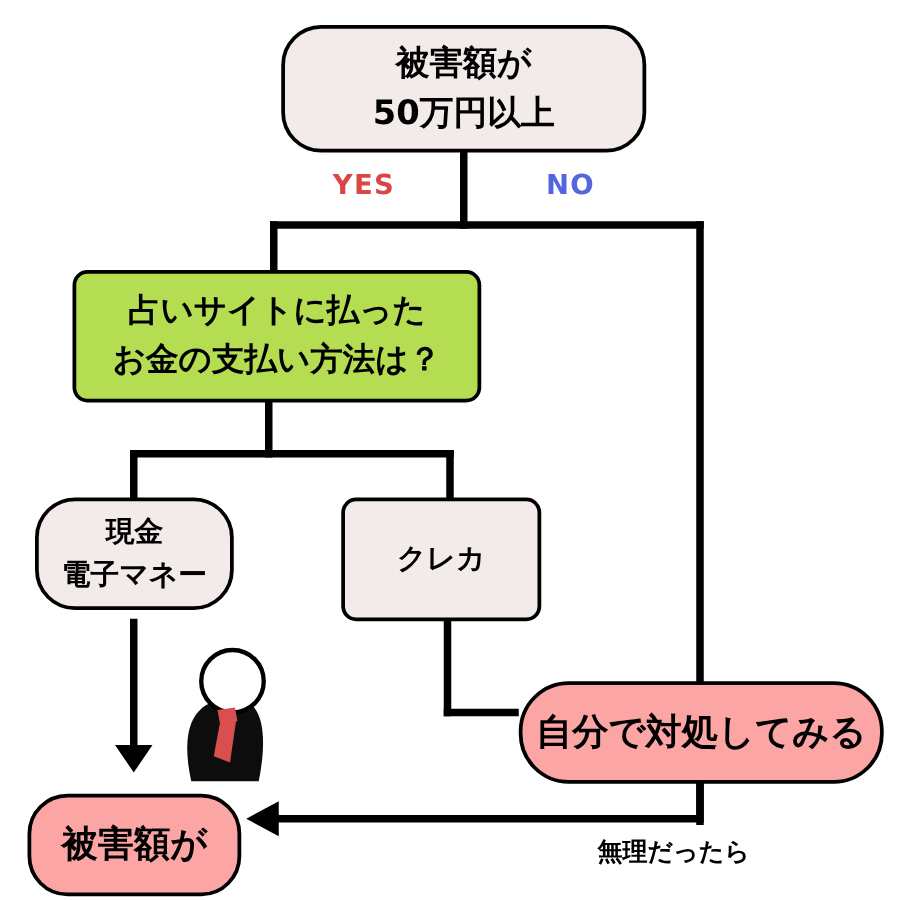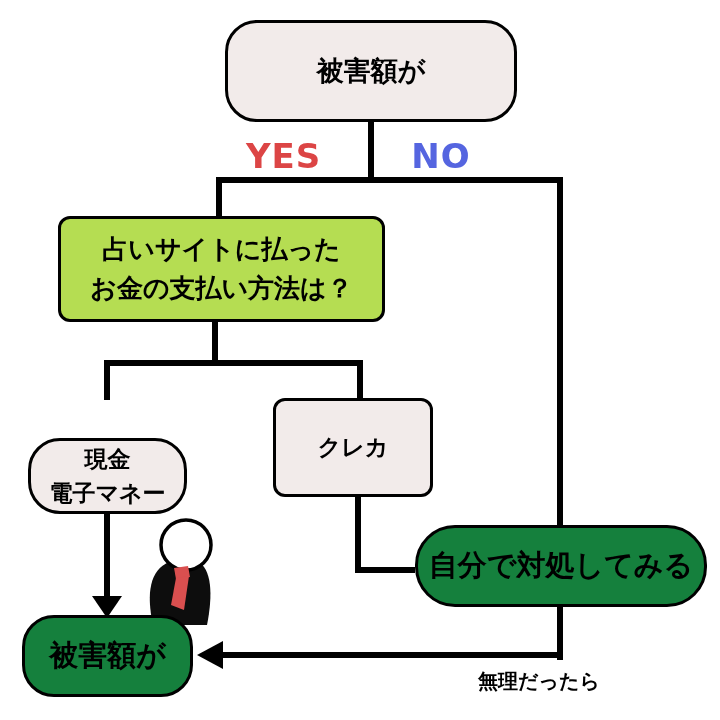--- a/index.html
+++ b/index.html
@@ -18,33 +18,33 @@
     display: flex; flex-direction: column;
     align-items: center; justify-content: center;
     text-align: center;
     font-weight: bold; color: #000;
     line-height: 1.5;
     z-index: 3;
   }
   .node span { display: block; white-space: nowrap; }
   .node-pink  { background: #f2ebea; }
   .node-green { background: #b5dd52; }
-  .node-yellow{ background: #15803d; }
+  .node-yellow{ background: #fca5a5; margin-top: 20px; }
 
   #node-damage  { left:225px; top:20px;  width:292px; height:102px; border-radius:32px; font-size:27px; }
   #node-payment { left:58px;  top:216px; width:327px; height:106px; border-radius:12px; font-size:26px; }
-  #node-cash    { left:28px;  top:398px; width:159px; height:76px;  border-radius:32px; font-size:23px;margin-top:40px; }
+  #node-cash    { left:28px;  top:398px; width:159px; height:90px;  border-radius:32px; font-size:23px; }
   #node-card    { left:273px; top:398px; width:160px; height:99px;  border-radius:12px; font-size:23px; }
   #node-self    { left:415px; top:525px; width:292px; height:82px;  border-radius:40px; font-size:29px; }
   #node-lawyer  { left:22px;  top:615px; width:171px; height:82px;  border-radius:32px; font-size:29px; }
 
   .branch-label {
     position: absolute; z-index: 4;
-    font-weight: bold; font-size: 34px;
-    width: 70px; text-align: center;
+    font-weight: bold; font-size: 22px;
+    width: 70px; text-align: right;
     letter-spacing: 1px;
   }
   #label-yes { left:246px; top:136px; color:#dc4545; }
   #label-no  { left:406px; top:136px; color:#5565e0; }
   #label-fallback {
     position: absolute; z-index: 4;
     left:478px; top:668px;
     font-weight: bold; font-size: 20px; color:#000;
     white-space: nowrap;
   }
@@ -106,20 +106,21 @@
     <svg width="72" height="112" viewBox="0 0 72 112" xmlns="http://www.w3.org/2000/svg">
       <path d="M 10,110 C 3,78 7,55 26,47 L 54,46 C 69,53 70,80 64,110 Z" fill="#0d0d0d"></path>
       <circle cx="43" cy="30" r="25" fill="#ffffff" stroke="#000000" stroke-width="3.5"></circle>
       <polygon points="31,53 45,51 47,62 33,64" fill="#d94f4f"></polygon>
       <polygon points="33,63 46,61 41,95 28,90" fill="#d94f4f"></polygon>
     </svg>
   </div>
 
   <div class="node node-pink" id="node-damage">
     <span>被害額が</span>
+    <span>50万円以上</span>
   </div>
 
   <div class="node node-green" id="node-payment">
     <span>占いサイトに払った</span>
     <span>お金の支払い方法は？</span>
   </div>
 
   <div class="node node-pink" id="node-cash">
     <span>現金</span>
     <span>電子マネー</span>

